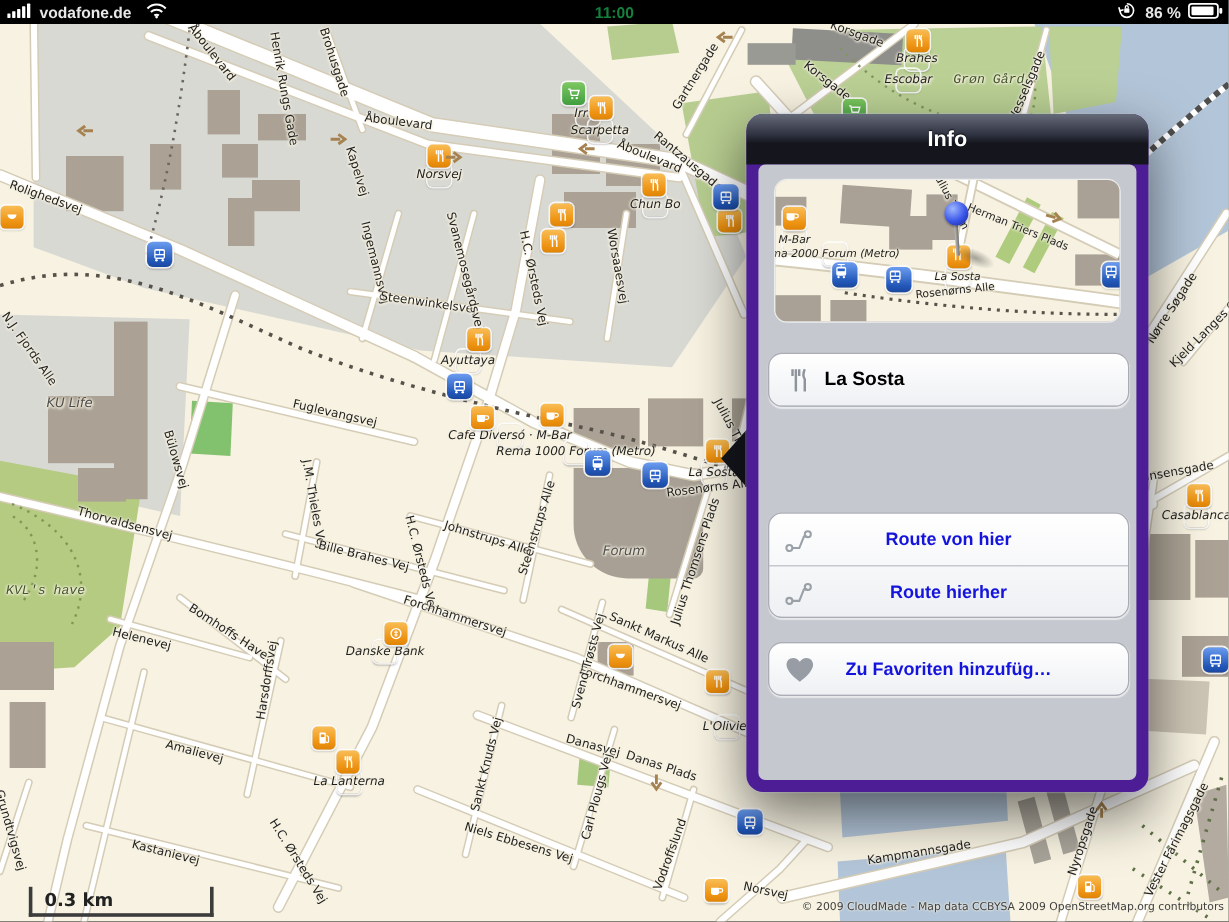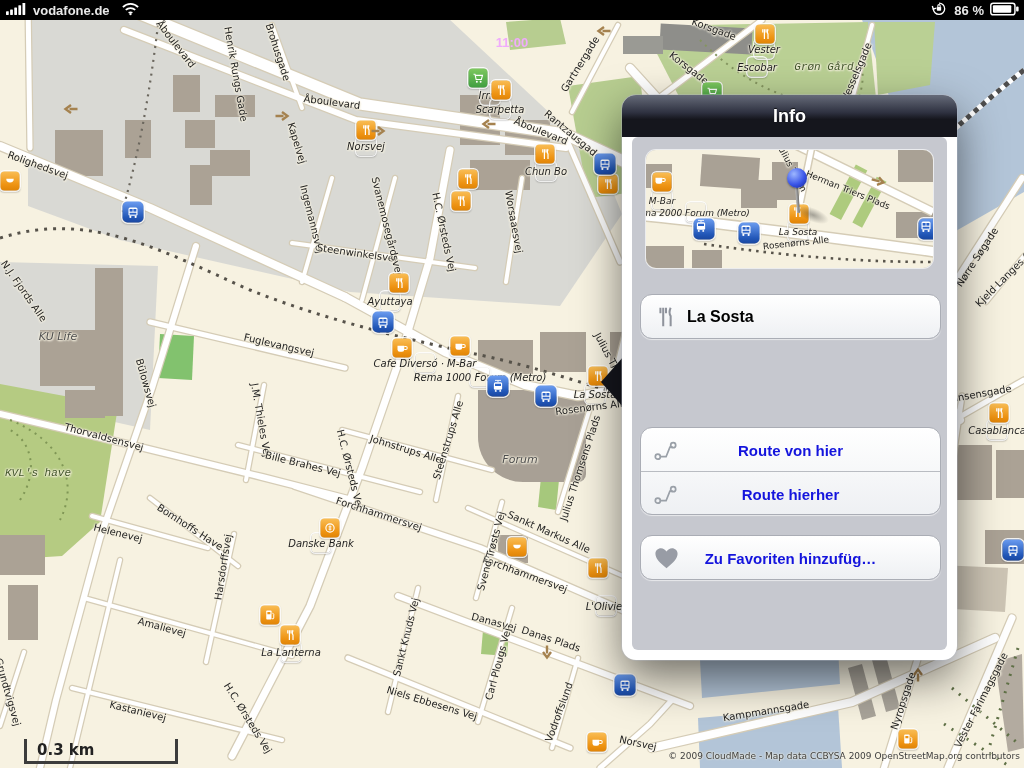--- a/index.html
+++ b/index.html
@@ -27,27 +27,27 @@
   #scalebar{position:absolute;left:24px;top:739px;width:148px;height:22px;
      border-left:3px solid #3c3c3c;border-right:3px solid #3c3c3c;border-bottom:3px solid #3c3c3c;}
   #scalebar span{position:absolute;left:10px;top:2px;font:bold 15px "DejaVu Sans",sans-serif;color:#222;
      text-shadow:0 0 2px #f6f1e0;}
   #attribution{position:absolute;right:4px;top:751px;font:9px "DejaVu Sans",sans-serif;color:#3f3f3f;
      text-shadow:0 0 2px #f6f1e0,0 0 2px #f6f1e0;}
   
   #status-bar{position:absolute;left:0;top:0;width:1024px;height:20px;background:#000;color:#e8e8e8;
      font:bold 13px "Liberation Sans","DejaVu Sans",sans-serif;z-index:50;}
   #sb-left{position:absolute;left:6px;top:0;height:20px;display:flex;align-items:center;gap:5px;}
-  #sb-time{position:absolute;left:0;right:0;top:0;height:20px;display:flex;align-items:center;justify-content:center;color:#f0abfc;margin-top:32px;}
+  #sb-time{position:absolute;left:0;right:0;top:0;height:20px;display:flex;align-items:center;justify-content:center;color:#15803d;}
   #sb-right{position:absolute;right:5px;top:0;height:20px;display:flex;align-items:center;gap:6px;}
   
   #callout-arrow{position:absolute;left:601px;top:356px;width:0;height:0;z-index:19;
      border-top:26px solid transparent;border-bottom:26px solid transparent;border-right:23px solid #15161d;}
   #info-panel{position:absolute;left:622px;top:95px;width:335px;height:565px;z-index:20;
-     background:#ffffff;border-radius:14px;box-shadow:0 0 0 1px rgba(180,185,200,.35),0 18px 45px rgba(0,0,0,.55);}
+     background:#4c1d95;border-radius:14px;box-shadow:0 0 0 1px rgba(180,185,200,.35),0 18px 45px rgba(0,0,0,.55);}
   .panel-header{position:absolute;left:0;top:0;width:100%;height:42px;border-radius:14px 14px 0 0;
      background:linear-gradient(180deg,#666b79 0%,#2e3140 42%,#15161d 58%,#15161d 100%);
      display:flex;align-items:center;justify-content:center;}
   .panel-header span{color:#fff;font:bold 18px "Liberation Sans","DejaVu Sans",sans-serif;text-shadow:0 -1px 1px rgba(0,0,0,.8);}
   .panel-body{position:absolute;left:10px;right:10px;top:42px;bottom:10px;background:#c6c8cf;border-radius:6px;}
   #mini-map{position:absolute;left:14px;top:13px;width:287px;height:118px;border-radius:10px;overflow:hidden;
      background:#f6f1e0;box-shadow:0 0 0 1px rgba(255,255,255,.65),inset 0 0 4px rgba(0,0,0,.35);}
   #mini-map svg{position:absolute;left:0;top:0;}
   .pin-needle{position:absolute;left:150px;top:35px;width:2.5px;height:28px;background:linear-gradient(90deg,#b9b9b9,#6e6e6e);transform:rotate(-4deg);}
   .pin-ball{position:absolute;left:141px;top:18px;width:20px;height:20px;border-radius:50%;
@@ -247,21 +247,21 @@
         <div class="ml poi" style="left: 390px; top: 301px; transform: translate(-50%, -50%) rotate(0deg);">Ayuttaya</div>
         <div class="ml st" style="left: 24px; top: 291px; transform: translate(-50%, -50%) rotate(55deg);">N.J. Fjords Alle</div>
         <div class="ml area" style="left: 58px; top: 336px; transform: translate(-50%, -50%) rotate(0deg);">KU Life</div>
         <div class="ml st" style="left: 279px; top: 345px; transform: translate(-50%, -50%) rotate(13deg);">Fuglevangsvej</div>
         <div class="ml st" style="left: 387px; top: 226px; transform: translate(-50%, -50%) rotate(76deg);">Svanemosegårdsvej</div>
         <div class="ml st" style="left: 444px; top: 232px; transform: translate(-50%, -50%) rotate(78deg);">H.C. Ørsteds Vej</div>
         <div class="ml st" style="left: 104px; top: 437px; transform: translate(-50%, -50%) rotate(15deg);">Thorvaldsensvej</div>
         <div class="ml st" style="left: 146px; top: 383px; transform: translate(-50%, -50%) rotate(74deg);">Bülowsvej</div>
         <div class="ml st" style="left: 261px; top: 420px; transform: translate(-50%, -50%) rotate(80deg);">J.M. Thieles Vej</div>
         <div class="ml st" style="left: 303px; top: 464px; transform: translate(-50%, -50%) rotate(14deg);">Bille Brahes Vej</div>
-        <div class="ml park" style="left: 38px; top: 473px; transform: translate(-50%, -50%) rotate(0deg);">KVL's have</div>
+        <div class="ml park" style="left: 38px; top: 493px; transform: translate(-50%, -50%) rotate(0deg);">KVL's have</div>
         <div class="ml poi" style="left: 425px; top: 363px; transform: translate(-50%, -50%) rotate(0deg);">Cafe Diversó · M-Bar</div>
         <div class="ml poi" style="left: 480px; top: 377px; transform: translate(-50%, -50%) rotate(0deg);">Rema 1000 Forum (Metro)</div>
         <div class="ml st" style="left: 350px; top: 469px; transform: translate(-50%, -50%) rotate(76deg);">H.C. Ørsteds Vej</div>
         <div class="ml st" style="left: 406px; top: 449px; transform: translate(-50%, -50%) rotate(17deg);">Johnstrups Alle</div>
         <div class="ml st" style="left: 448px; top: 440px; transform: translate(-50%, -50%) rotate(-73deg);">Steenstrups Alle</div>
         <div class="ml area" style="left: 520px; top: 459px; transform: translate(-50%, -50%) rotate(0deg);">Forum</div>
         <div class="ml st" style="left: 580px; top: 468px; transform: translate(-50%, -50%) rotate(-72deg);">Julius Thomsens Plads</div>
         <div class="ml poi" style="left: 595px; top: 394px; transform: translate(-50%, -50%) rotate(0deg);">La Sosta</div>
         <div class="ml st" style="left: 592px; top: 407px; transform: translate(-50%, -50%) rotate(-7deg);">Rosenørns Alle</div>
         <div class="ml st" style="left: 623px; top: 382px; transform: translate(-50%, -50%) rotate(62deg);">Julius Thomsens Gade</div>
@@ -288,21 +288,21 @@
         <div class="ml st" style="left: 638px; top: 743px; transform: translate(-50%, -50%) rotate(12deg);">Norsvej</div>
         <div class="ml st" style="left: 766px; top: 711px; transform: translate(-50%, -50%) rotate(-9deg);">Kampmannsgade</div>
         <div class="ml st" style="left: 903px; top: 701px; transform: translate(-50%, -50%) rotate(-72deg);">Nyropsgade</div>
         <div class="ml st" style="left: 981px; top: 700px; transform: translate(-50%, -50%) rotate(-63deg);">Vester Farimagsgade</div>
         <div class="ml poi" style="left: 997px; top: 430px; transform: translate(-50%, -50%) rotate(0deg);">Casablanca</div>
         <div class="ml st" style="left: 978px; top: 394px; transform: translate(-50%, -50%) rotate(-10deg);">Nansensgade</div>
         <div class="ml st" style="left: 977px; top: 257px; transform: translate(-50%, -50%) rotate(-57deg);">Nørre Søgade</div>
         <div class="ml st" style="left: 1010px; top: 272px; transform: translate(-50%, -50%) rotate(-45deg);">Kjeld Langes Gade</div>
         <div class="ml st" style="left: 689px; top: 68px; transform: translate(-50%, -50%) rotate(38deg);">Korsgade</div>
         <div class="ml st" style="left: 714px; top: 29px; transform: translate(-50%, -50%) rotate(20deg);">Korsgade</div>
-        <div class="ml poi" style="left: 764px; top: 49px; transform: translate(-50%, -50%) rotate(0deg);">Vester</div>
+        <div class="ml poi" style="left: 764px; top: 49px; transform: translate(-50%, -50%) rotate(0deg);">Brahes</div>
         <div class="ml poi" style="left: 757px; top: 67px; transform: translate(-50%, -50%) rotate(0deg);">Escobar</div>
         <div class="ml park" style="left: 824px; top: 67px; transform: translate(-50%, -50%) rotate(0deg);">Grøn Gård</div>
         <div class="ml st" style="left: 856px; top: 73px; transform: translate(-50%, -50%) rotate(-67deg);">Wesselsgade</div>
       </div>
     <div id="map-icons">
         <div class="poi p-rest" style="left: 501px; top: 90px;">
           <svg viewBox="0 0 20 20" fill="none" stroke="#fff" stroke-width="1.6">
             <path d="M7,3.5v4.5M9.2,3.5v4.5M11.4,3.5v4.5M9.2,8v8.5"></path>
             <path d="M14,3.5c-1.2,2.6-1.2,5 0,6.5v6.5"></path>
           </svg>

